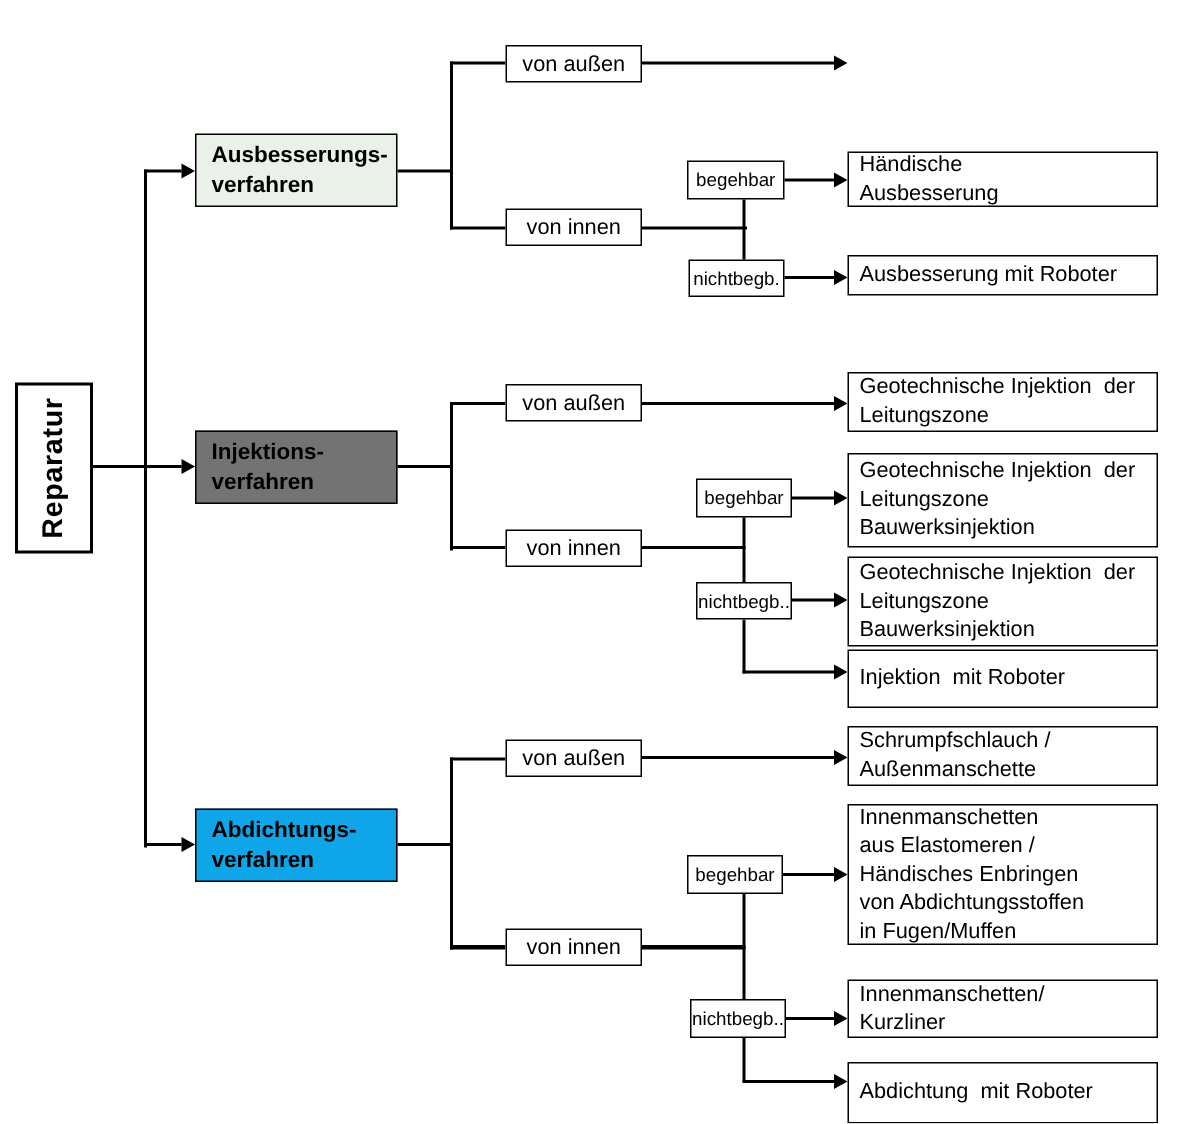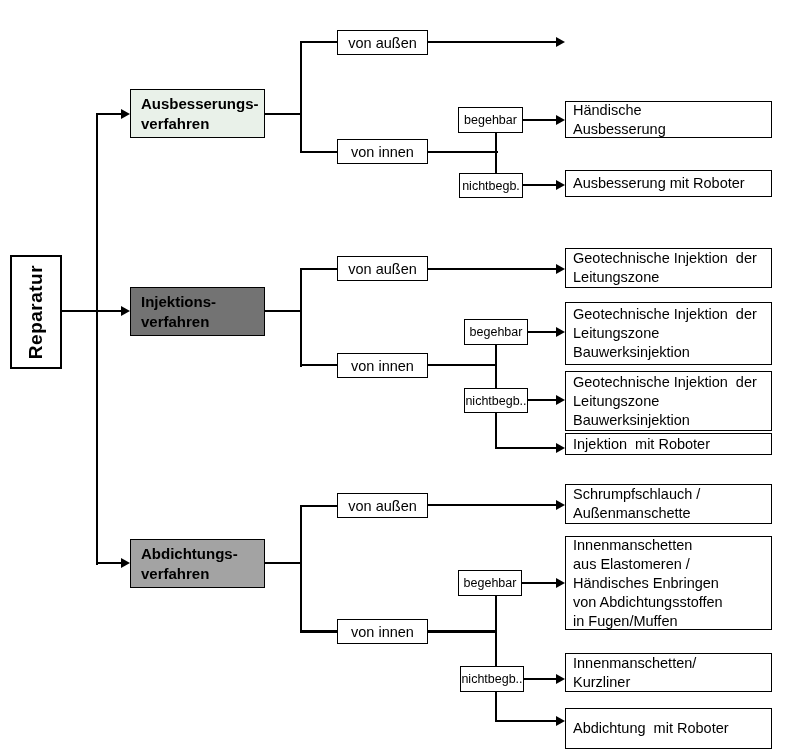--- a/index.html
+++ b/index.html
@@ -47,21 +47,21 @@
   <div class="ah" style="left:121px; top:558px;"></div>
 
   <div class="box category" style="left: 130px; top: 89px; width: 135px; height: 49px; background: rgb(233, 241, 233);">
     <span class="txt">Ausbesserungs-
 verfahren</span>
   </div>
   <div class="box category" style="left: 130px; top: 287px; width: 135px; height: 49px; background: #737373;">
     <span class="txt">Injektions-
 verfahren</span>
   </div>
-  <div class="box category" style="left: 130px; top: 539px; width: 135px; height: 49px; background: #a3a3a3;">
+  <div class="box category" style="left: 130px; top: 539px; width: 135px; height: 49px; background: #0ea5e9;">
     <span class="txt">Abdichtungs-
 verfahren</span>
   </div>
 
   <div class="h" style="left:265px; top:113px; width:37px; height:2px;"></div>
   <div class="v" style="left:300px; top:41px; width:2px; height:112px;"></div>
   <div class="h" style="left:300px; top:41px; width:37px; height:2px;"></div>
   <div class="h" style="left:300px; top:151px; width:37px; height:2px;"></div>
 
   <div class="box small-label" style="left:337px; top:30px; width:91px; height:25px;">
@@ -137,21 +137,21 @@
   <div class="box result" style="left:565px; top:302px; width:207px; height:63px;">
     <span class="txt">Geotechnische Injektion  der
 Leitungszone
 Bauwerksinjektion</span>
   </div>
   <div class="box result" style="left:565px; top:371px; width:207px; height:60px;">
     <span class="txt">Geotechnische Injektion  der
 Leitungszone
 Bauwerksinjektion</span>
   </div>
-  <div class="box result" style="left:565px; top:433px; width:207px; height:22px;">
+  <div class="box result" style="left:565px; top:433px; width:207px; height:39px;">
     <span class="txt">Injektion  mit Roboter</span>
   </div>
 
   <div class="h" style="left:265px; top:562px; width:37px; height:2px;"></div>
   <div class="v" style="left:300px; top:505px; width:2px; height:128px;"></div>
   <div class="h" style="left:300px; top:505px; width:37px; height:2px;"></div>
   <div class="h" style="left:300px; top:630px; width:37px; height:3px;"></div>
 
   <div class="box small-label" style="left:337px; top:493px; width:91px; height:25px;">
     <span class="txt">von außen</span>

